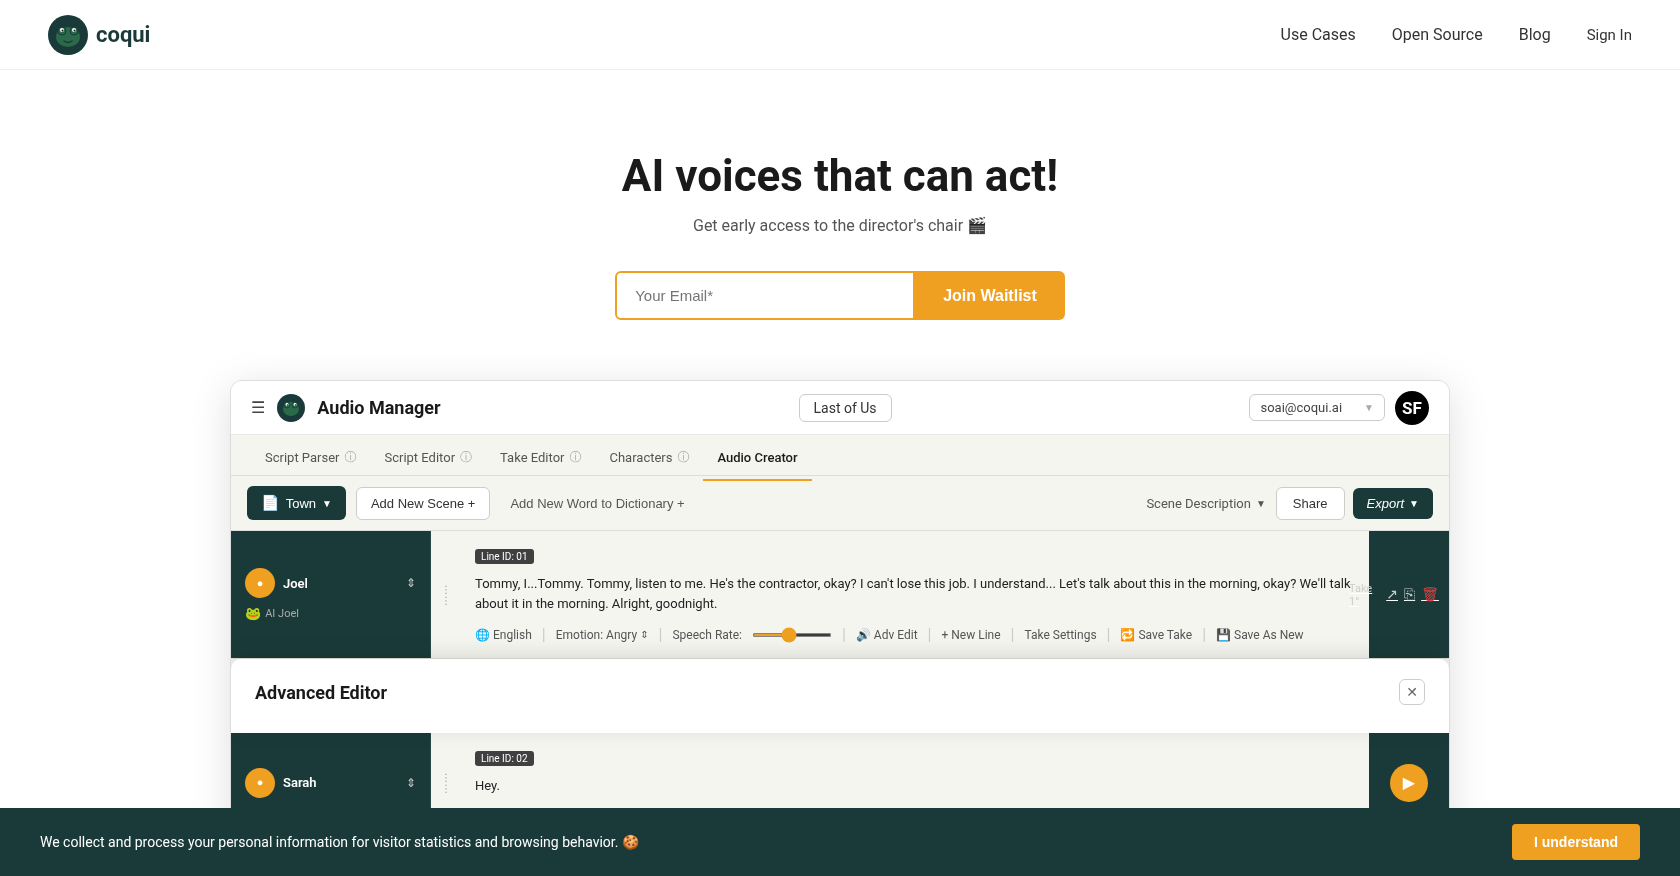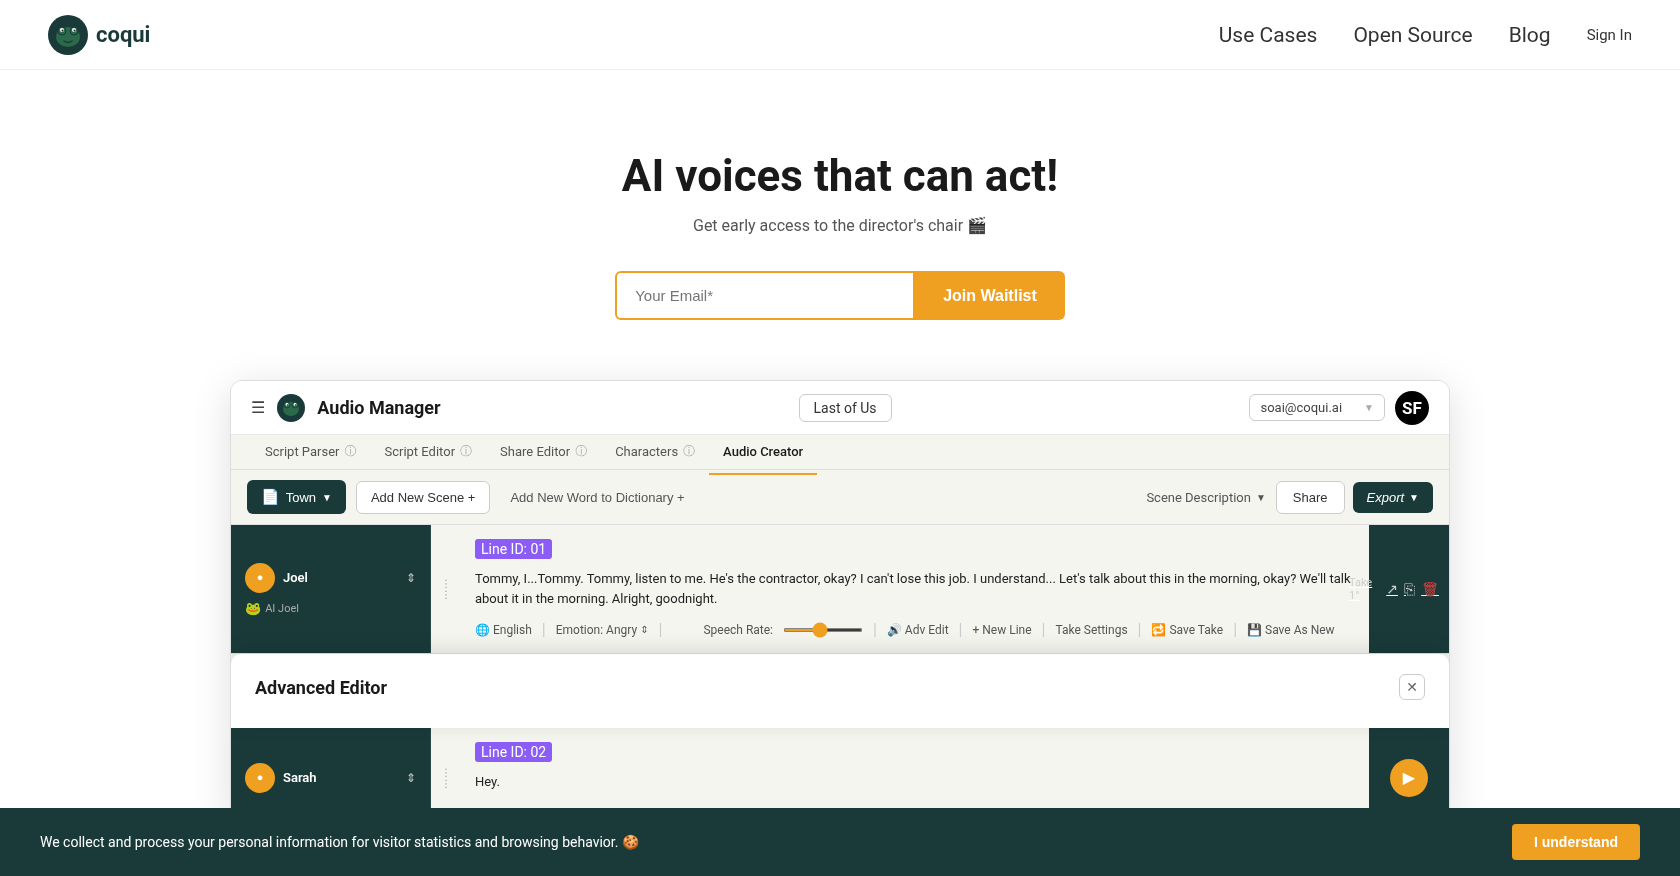--- a/index.html
+++ b/index.html
@@ -6,21 +6,21 @@
     body { font-family: -apple-system, BlinkMacSystemFont, 'Segoe UI', Roboto, sans-serif; background: #fff; width: 1680px; min-height: 876px; overflow-x: hidden; }
 
     
     nav {
       display: flex; align-items: center; justify-content: space-between;
       padding: 4px 48px; height: 70px; border-bottom: 1px solid #eee;
     }
     .nav-logo { display: flex; align-items: center; gap: 8px; }
     .nav-logo-text { font-size: 22px; font-weight: 700; color: #1a3a3a; }
     .nav-links { display: flex; align-items: center; gap: 36px; }
-    .nav-link { font-size: 21px; color: #333; text-decoration: none; cursor: pointer; }
+    .nav-link { font-size: 16px; color: #333; text-decoration: none; cursor: pointer; }
     .nav-link-signin { font-size: 15px; color: #333; cursor: pointer; }
 
     
     .hero {
       text-align: center; padding: 80px 20px 60px;
     }
     .hero-title { font-size: 44px; font-weight: 700; color: #1a1a1a; margin-bottom: 14px; }
     .hero-subtitle { font-size: 16px; color: #555; margin-bottom: 36px; }
     .hero-form { display: flex; justify-content: center; gap: 0; }
     .hero-email {
@@ -59,21 +59,21 @@
       font-size: 13px; color: #444; background: #fff; display: flex; align-items: center; gap: 22px;
     }
     .app-avatar {
       width: 34px; height: 34px; border-radius: 50%; background: #000000;
       color: #fff; font-weight: 700; font-size: 17px; display: flex; align-items: center; justify-content: center;
     }
 
     
     .app-tabs {
       background: #f5f5f0; display: flex; align-items: center; gap: 0;
-      padding: 0 20px; border-bottom: 1px solid #ddd; height: 35px;
+      padding: 0 20px; border-bottom: 1px solid #ddd; height: 35px; margin-top: 6px;
     }
     .app-tab {
       display: flex; align-items: center; gap: 5px;
       padding: 0 14px; height: 46px; font-size: 13px; color: #555; cursor: pointer;
       border-bottom: 2px solid transparent; white-space: nowrap;
     }
     .app-tab.active { color: #1a1a1a; border-bottom-color: #f0a020; font-weight: 500; }
     .app-tab-info { color: #aaa; font-size: 12px; }
 
     
@@ -131,32 +131,32 @@
     }
     .char-name { font-size: 13px; font-weight: 600; flex: 1; }
     .char-arrow { font-size: 12px; color: #ccc; }
     .char-ai-label {
       font-size: 11px; color: #aaa; display: flex; align-items: center; gap: 4px;
     }
 
     .line-dots { display: flex; flex-direction: column; gap: 3px; padding: 14px 10px; color: #999; font-size: 10px; justify-content: center; }
 
     .line-id-badge {
-      background: #8b5cf6; color: #fff; font-size: 14px; border-radius: 3px;
+      background: #404040; color: #fff; font-size: 10px; border-radius: 3px;
       padding: 2px 6px; display: inline-block; margin-bottom: 4px;
     }
     .line-text-area { flex: 1; padding: 14px 14px 8px; display: flex; flex-direction: column; gap: 6px; }
     .line-text { font-size: 13px; color: #222; line-height: 1.5; }
     .line-controls {
       display: flex; align-items: center; gap: 10px; padding: 6px 0;
       flex-wrap: wrap;
     }
     .line-ctrl-lang { font-size: 12px; color: #555; display: flex; align-items: center; gap: 3px; }
     .line-ctrl-emotion { font-size: 12px; color: #555; display: flex; align-items: center; gap: 3px; }
-    .line-ctrl-speech { font-size: 12px; color: #555; display: flex; align-items: center; gap: 3px; margin-left: 31px; }
+    .line-ctrl-speech { font-size: 12px; color: #555; display: flex; align-items: center; gap: 3px; }
     .speech-slider { width: 80px; height: 4px; accent-color: #f0a020; }
     .line-ctrl-btn { font-size: 12px; color: #555; cursor: pointer; display: flex; align-items: center; gap: 3px; }
     .line-ctrl-sep { color: #ccc; }
 
     .line-take { 
       width: 80px; min-width: 80px; background: #1a3a3a; color: #fff;
       display: flex; flex-direction: row; align-items: center; justify-content: center;
       gap: 14px; font-size: 12px; text-decoration: underline;
     }
     .take-label { font-size: 11px; color: #ccc; }
@@ -266,21 +266,21 @@
     <div class="app-tabs">
       <div class="app-tab">
         <span>Script Parser</span>
         <span class="app-tab-info">ⓘ</span>
       </div>
       <div class="app-tab">
         <span>Script Editor</span>
         <span class="app-tab-info">ⓘ</span>
       </div>
       <div class="app-tab">
-        <span>Share Editor</span>
+        <span>Take Editor</span>
         <span class="app-tab-info">ⓘ</span>
       </div>
       <div class="app-tab">
         <span>Characters</span>
         <span class="app-tab-info">ⓘ</span>
       </div>
       <div class="app-tab active">
         <span>Audio Creator</span>
       </div>
     </div>

